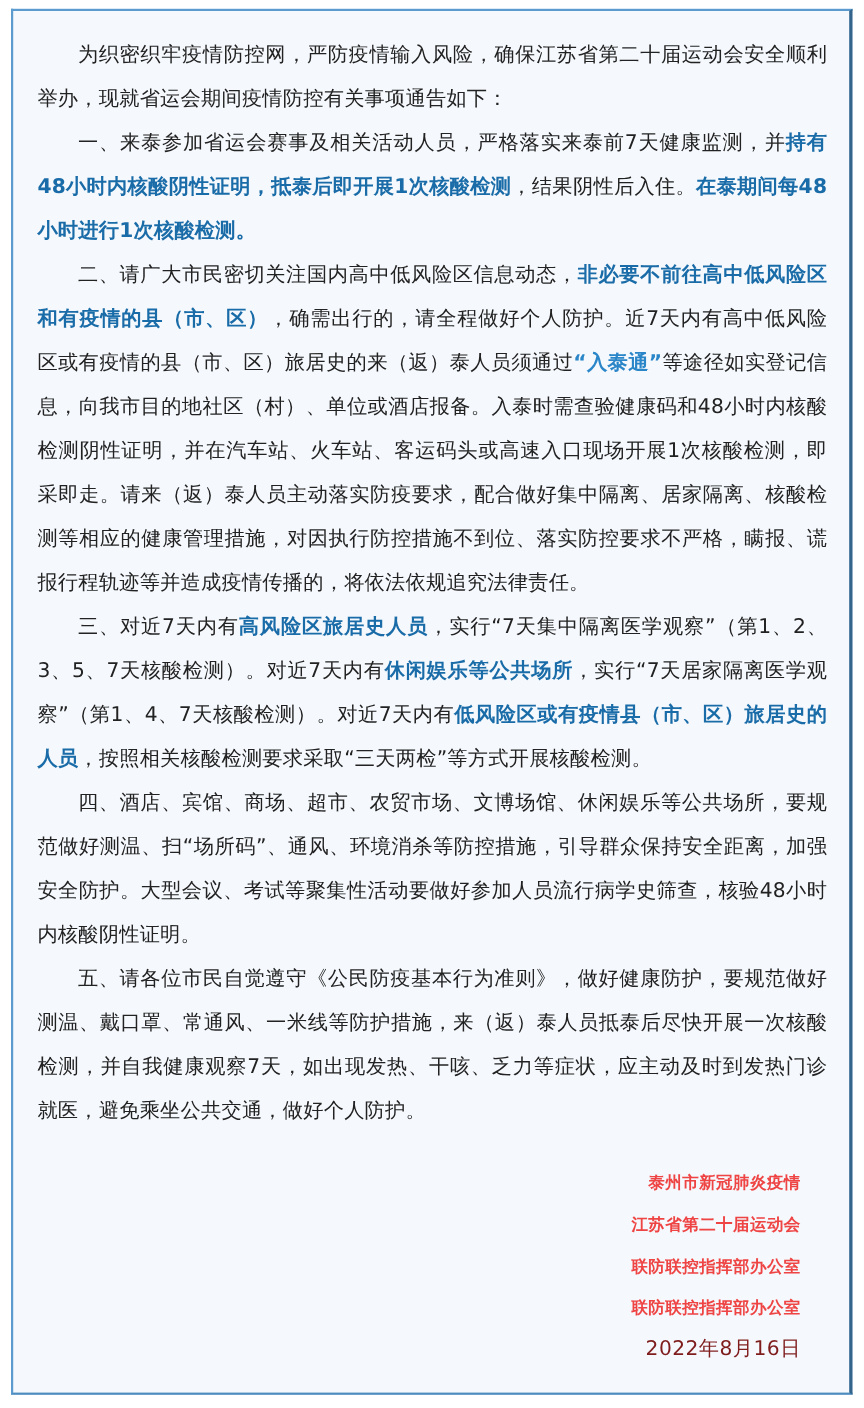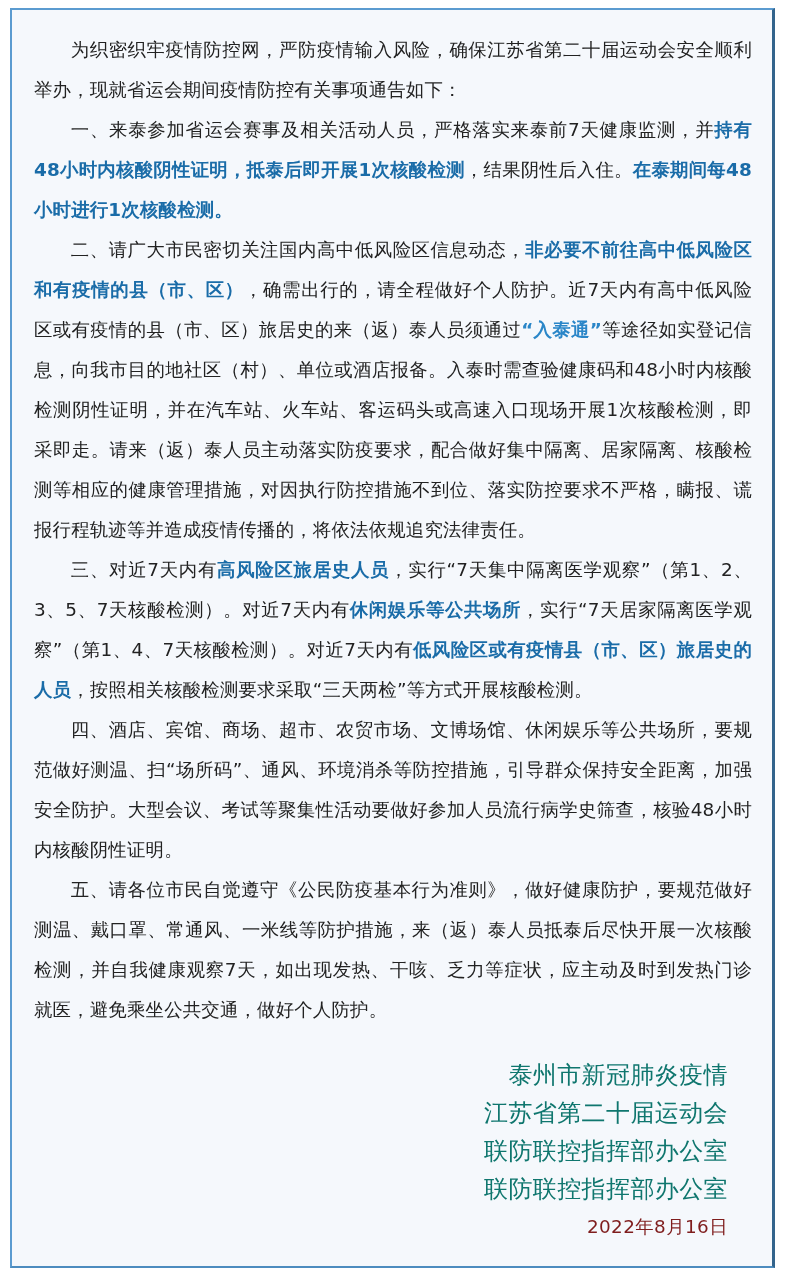--- a/index.html
+++ b/index.html
@@ -65,25 +65,26 @@
     color: #2a86c8;
     font-weight: 700;
   }
 
   .signature {
     margin-top: 26px;
     text-align: right;
     padding-right: 24px;
   }
   .signature .sig-line {
-    font-size: 24px;
+    font-size: 15px;
     line-height: 38px;
-    color: #0f766e;
+    color: #ef4444;
     letter-spacing: 0.4px;
     white-space: nowrap;
+    font-weight: bold;
   }
   .signature .sig-date {
     font-size: 18.4px;
     line-height: 38px;
     color: #7f1d1d;
     letter-spacing: 0.4px;
   }
 </style>
 </head>
 <body>

